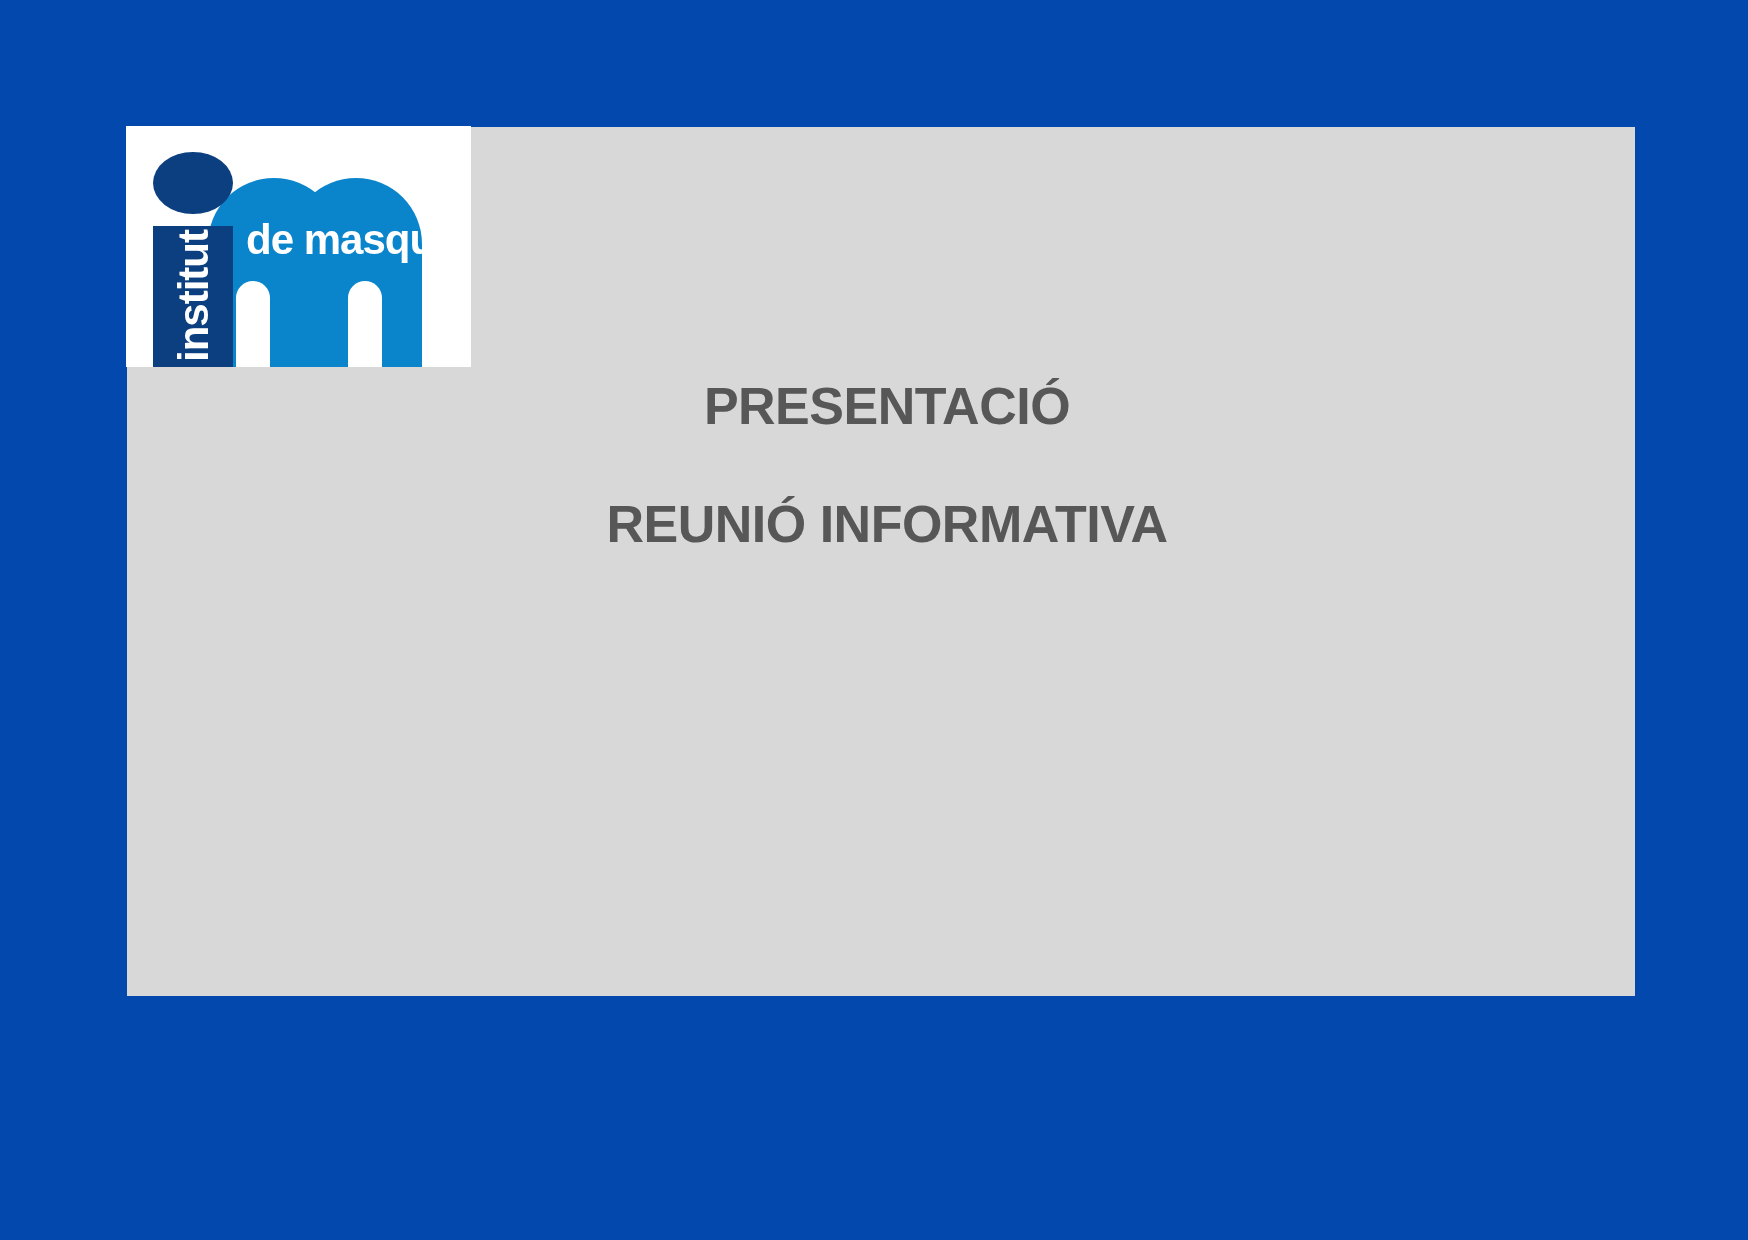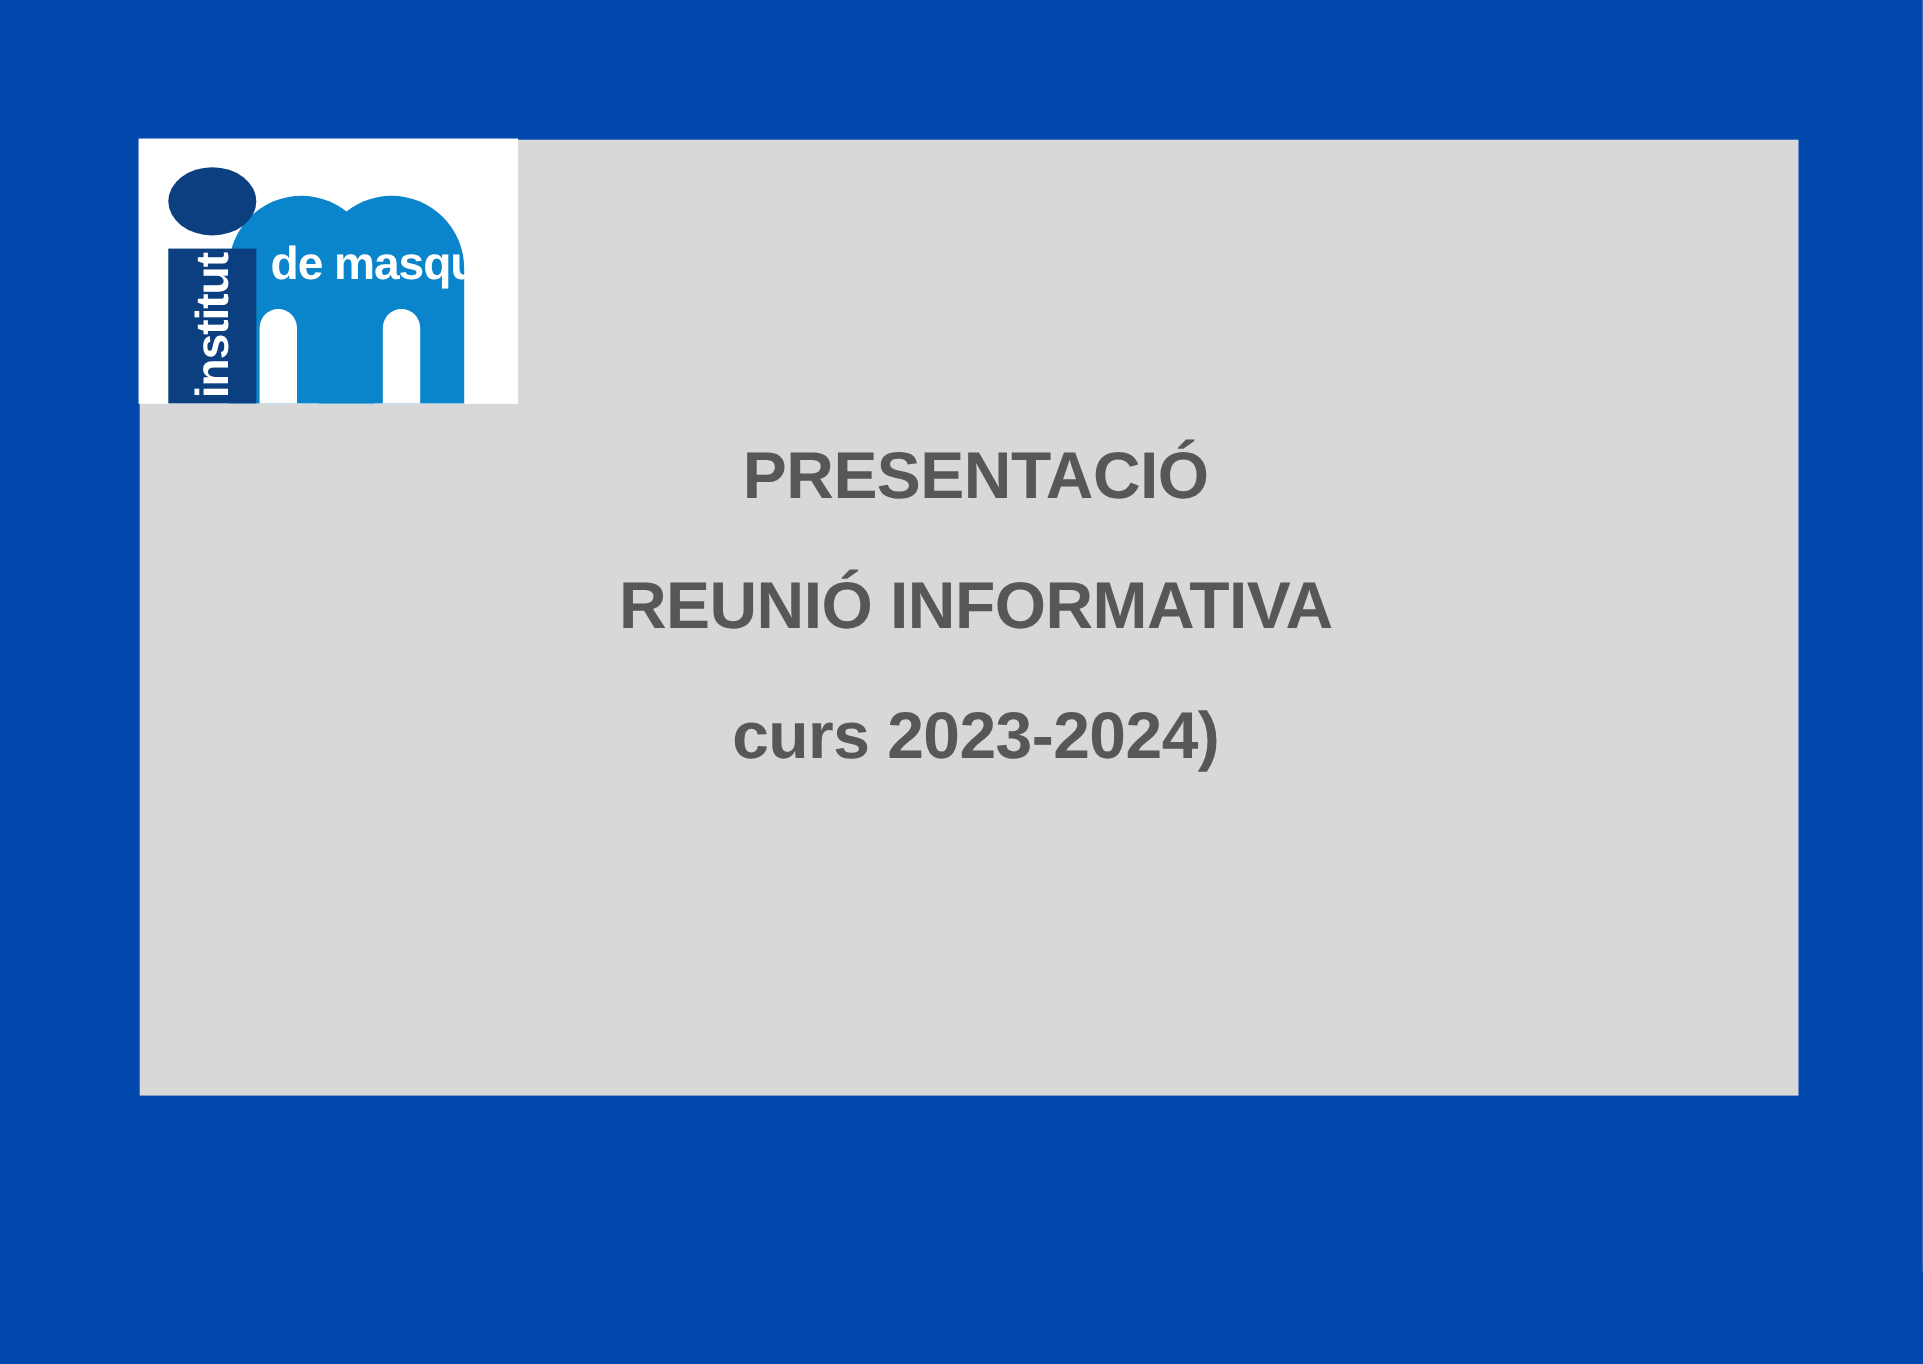--- a/index.html
+++ b/index.html
@@ -29,27 +29,27 @@
     top: 127px;
     width: 1508px;
     height: 869px;
     background: #d8d8d8;
   }
 
   
   #title-block {
     position: absolute;
     left: 127px;
-    top: 374px;
+    top: 347px;
     width: 1520px;
     text-align: center;
     color: #575757;
     font-family: "Liberation Sans", sans-serif;
     font-weight: bold;
-    font-size: 60px;
+    font-size: 52px;
     line-height: 118px;
     letter-spacing: -0.5px;
     -webkit-font-smoothing: antialiased;
   }
   #title-block .tline {
     display: block;
     white-space: nowrap;
   }
 
   
@@ -67,21 +67,20 @@
 </head>
 <body>
 
 <div id="slide">
 
   <div id="content-panel"></div>
 
   <div id="title-block">
     <span class="tline">PRESENTACIÓ</span>
     <span class="tline">REUNIÓ INFORMATIVA</span>
-    <span class="tline">curs 2023-2024)</span>
   </div>
 
   <div id="logo-box">
     <svg id="logo-svg" viewBox="0 0 345 241" xmlns="http://www.w3.org/2000/svg">
       <rect x="0" y="0" width="345" height="241" fill="#ffffff"></rect>
 
       <g>
         <path d="M82 241 L82 118 A66 66 0 0 1 214 118 L214 241 L82 241 Z" fill="#0a85cc"></path>
         <path d="M164 241 L164 118 A66 66 0 0 1 296 118 L296 241 L164 241 Z" fill="#0a85cc"></path>
 

